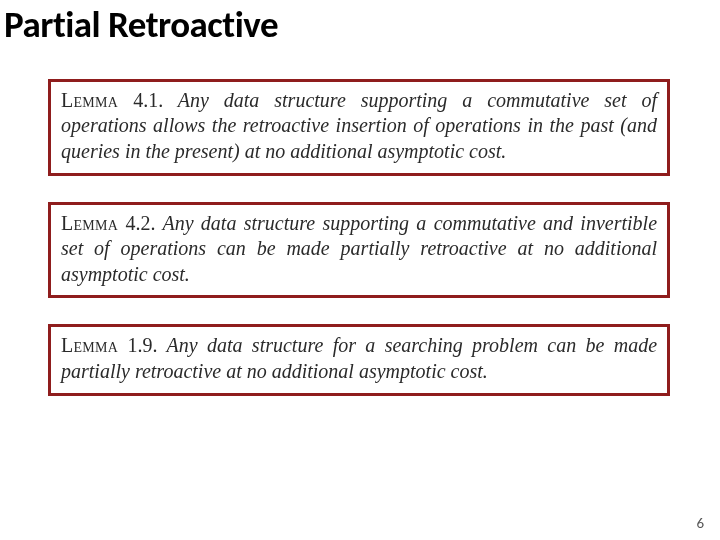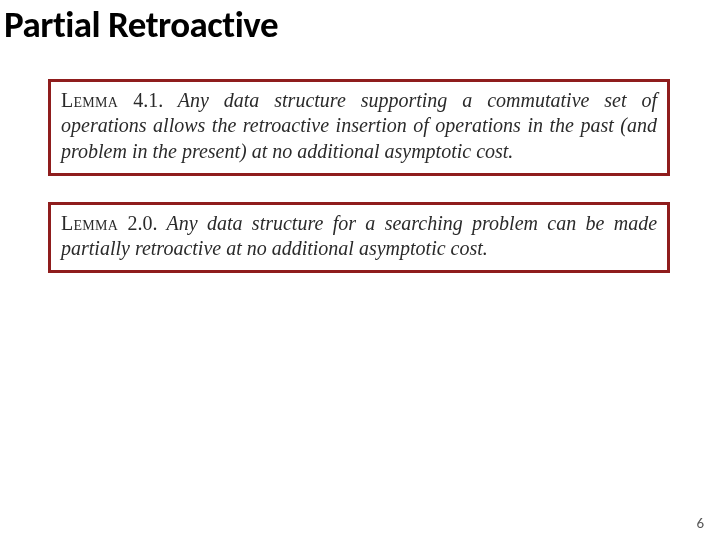--- a/index.html
+++ b/index.html
@@ -52,27 +52,32 @@
 
   <div class="title">
     <span>Partial Retroactive</span><br>
   </div>
 
   <div class="lemmas">
 
     <div class="lemma-box">
       <span class="lemma-label">Lemma</span>
       <span class="lemma-num">4.1.</span>
-      <span class="lemma-text">Any data structure supporting a commutative set of operations allows the retroactive insertion of operations in the past (and problem in the present) at no additional asymptotic cost.</span>
+      <span class="lemma-text">Any data structure supporting a commutative set of operations allows the retroactive insertion of operations in the past (and queries in the present) at no additional asymptotic cost.</span>
     </div>
-
 
     <div class="lemma-box">
       <span class="lemma-label">Lemma</span>
-      <span class="lemma-num">2.0.</span>
+      <span class="lemma-num">4.2.</span>
+      <span class="lemma-text">Any data structure supporting a commutative and invertible set of operations can be made partially retroactive at no additional asymptotic cost.</span>
+    </div>
+
+    <div class="lemma-box">
+      <span class="lemma-label">Lemma</span>
+      <span class="lemma-num">1.9.</span>
       <span class="lemma-text">Any data structure for a searching problem can be made partially retroactive at no additional asymptotic cost.</span>
     </div>
 
   </div>
 
   <div class="pagenum">6</div>
 
 </div>
 
 </body></html>

